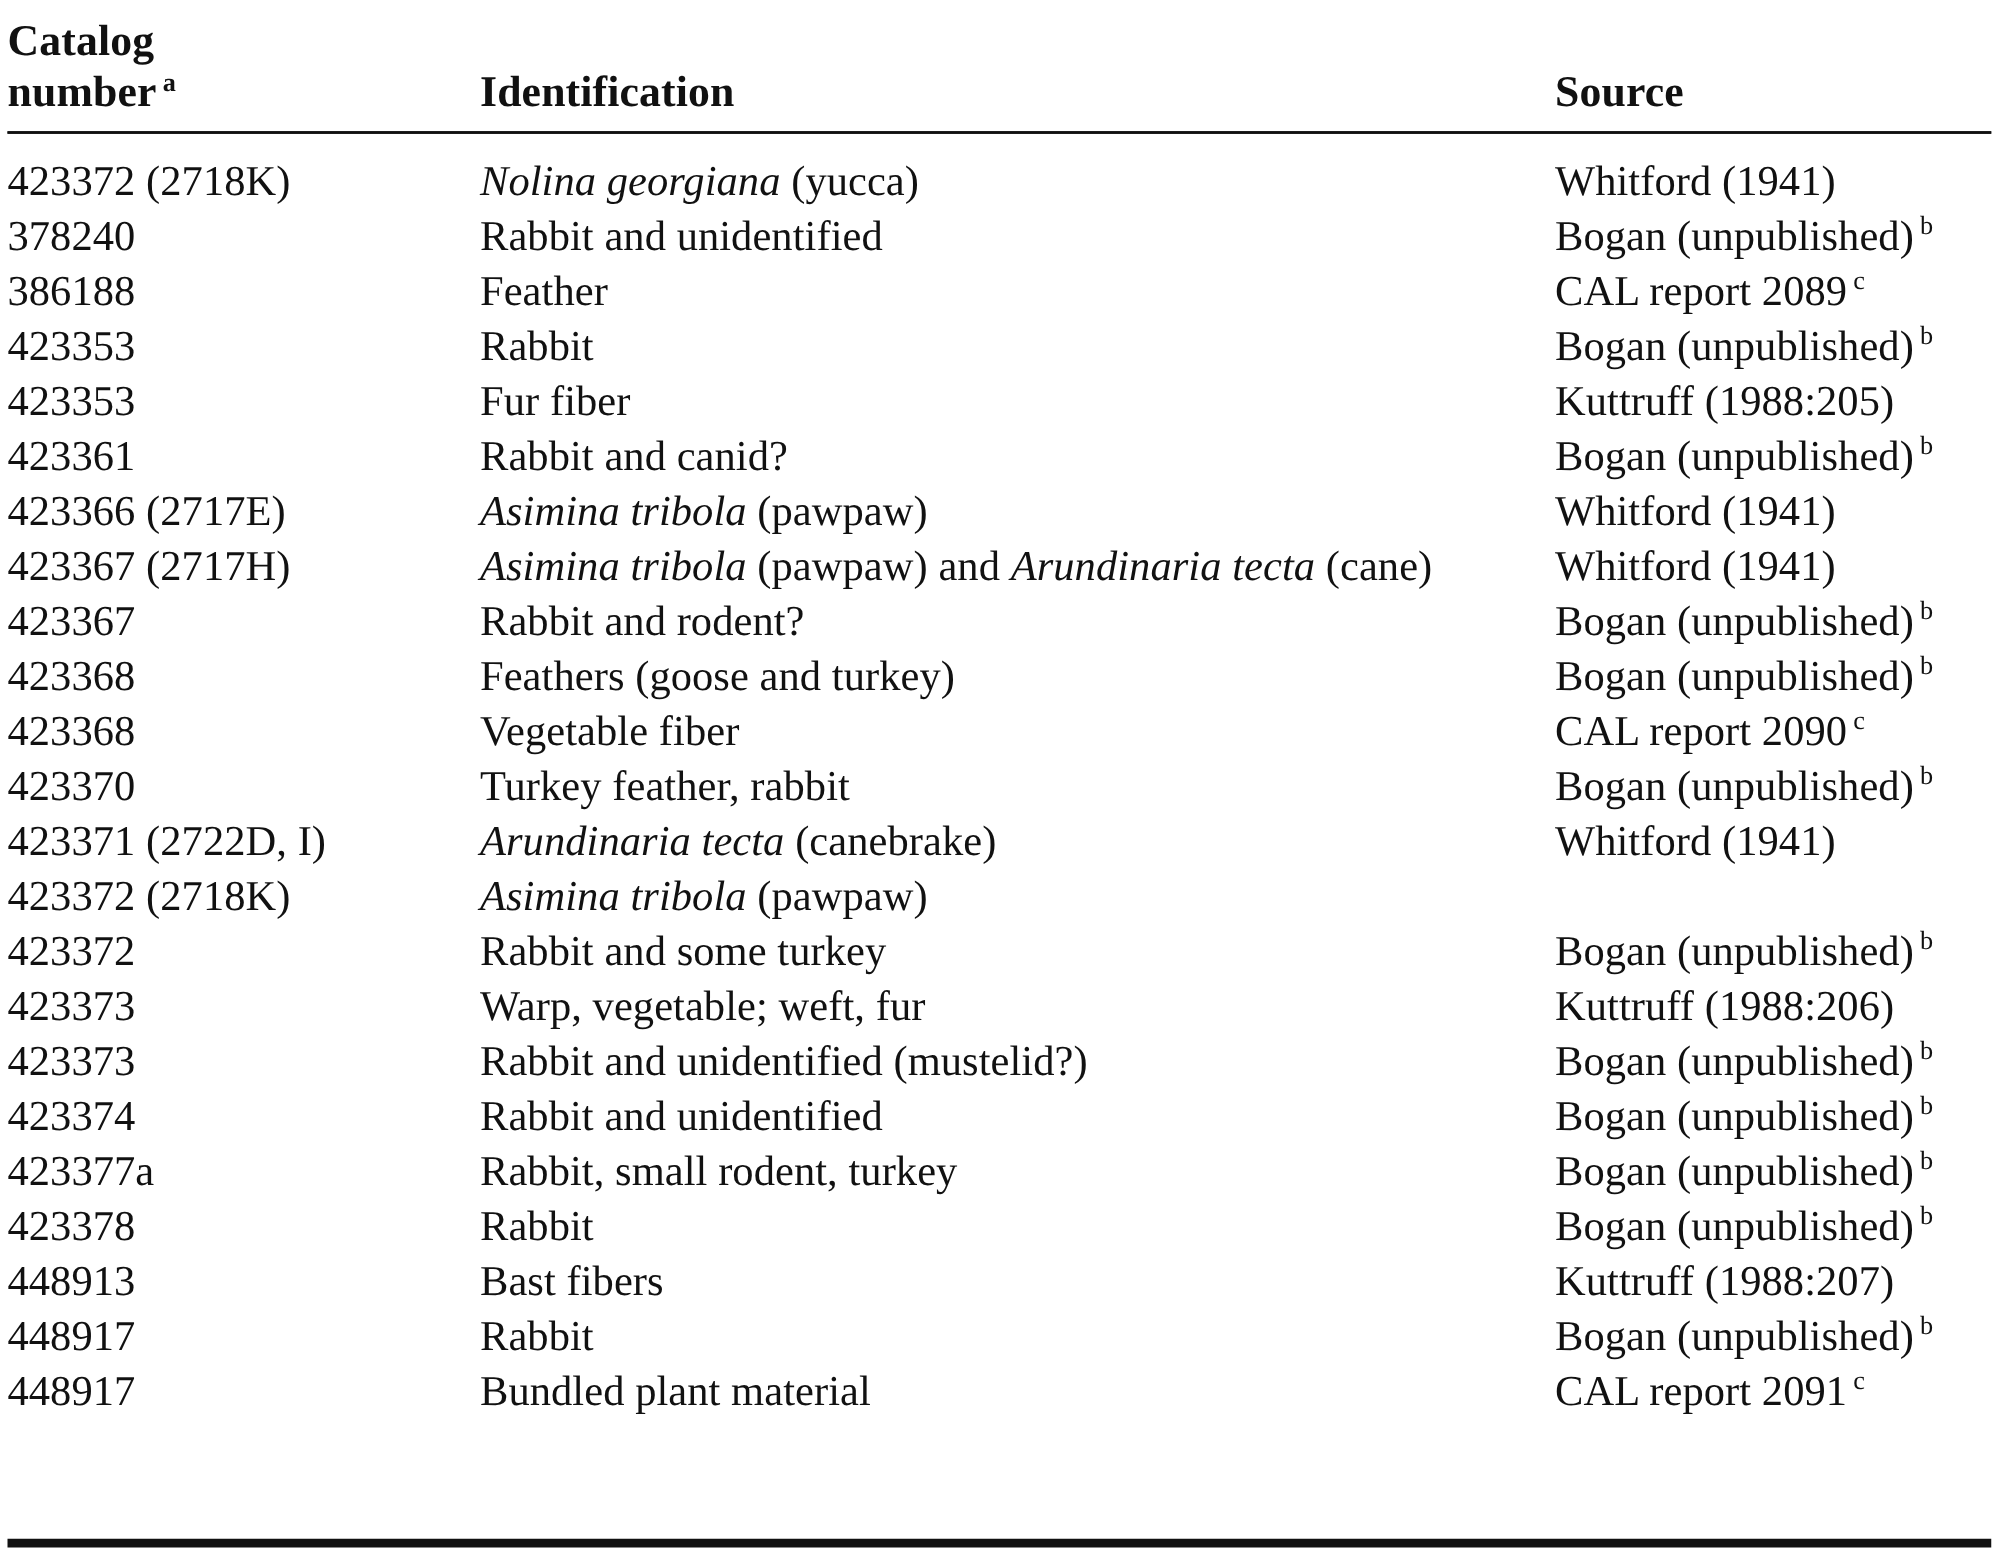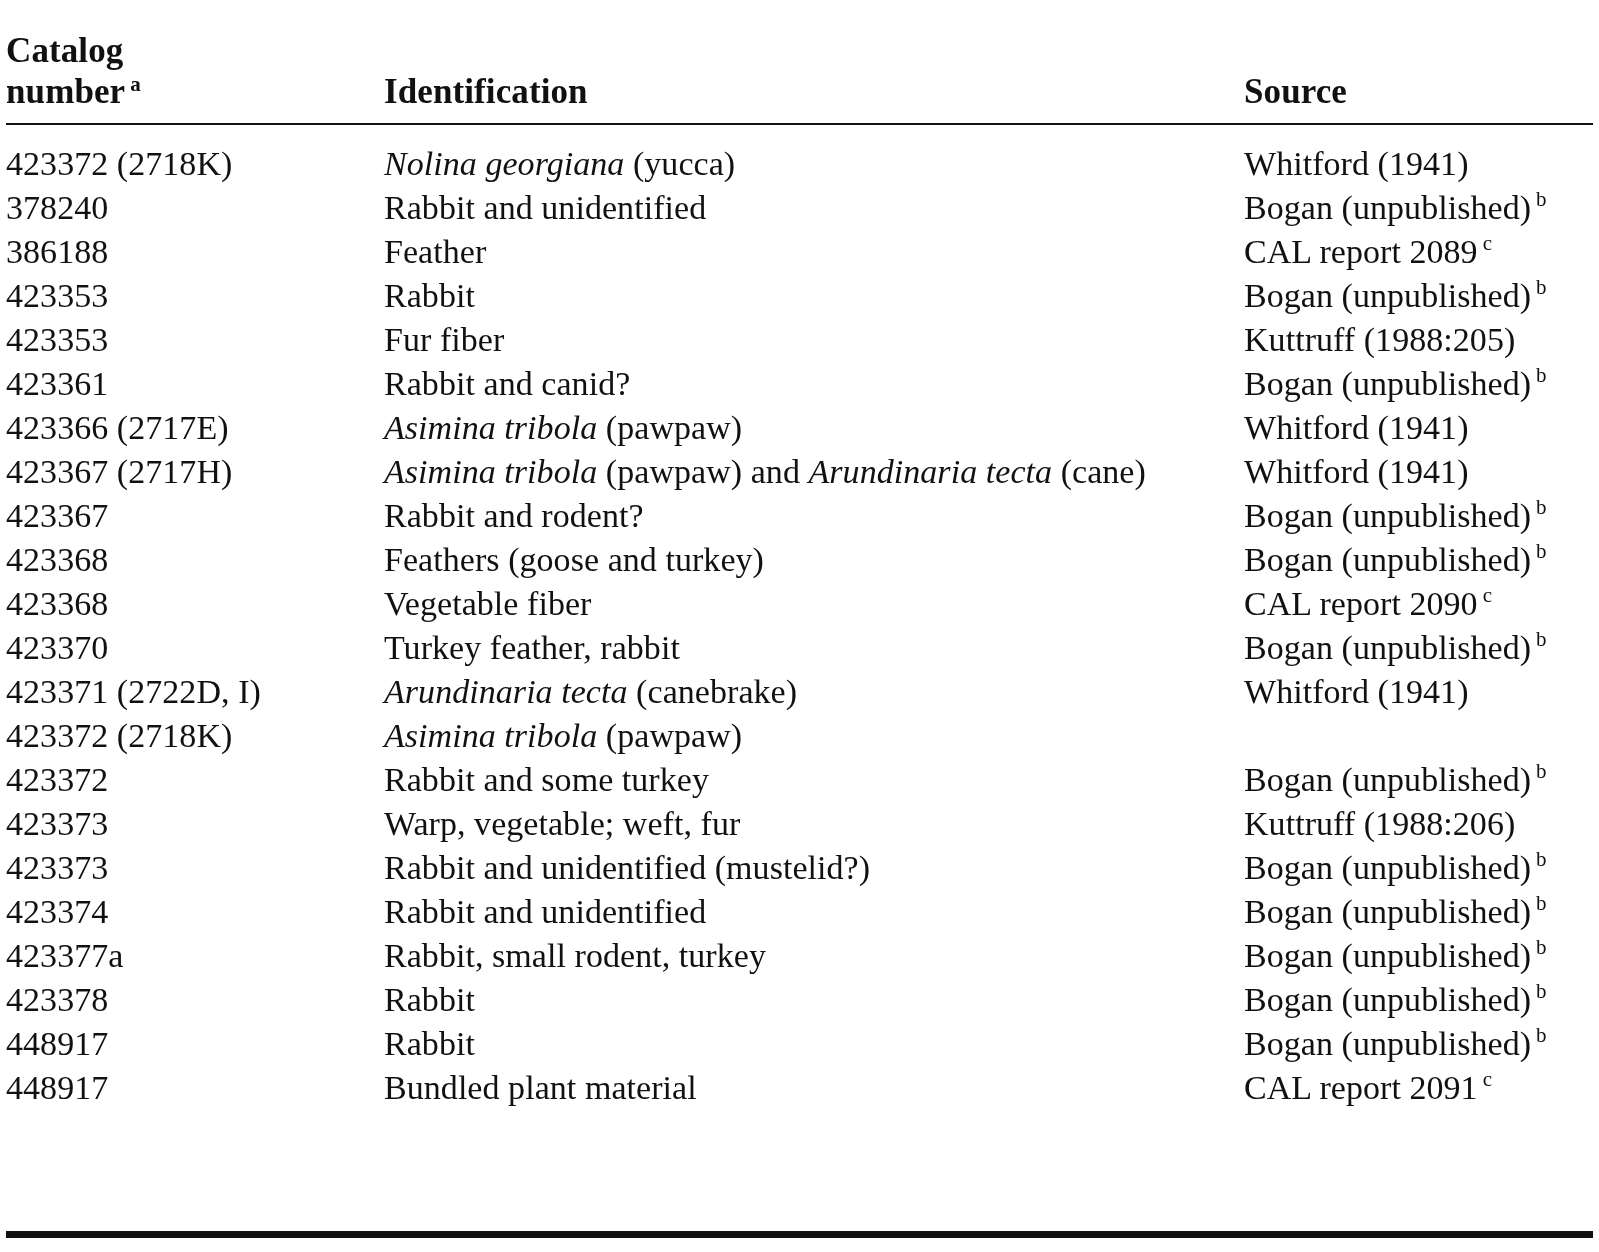--- a/index.html
+++ b/index.html
@@ -43,21 +43,21 @@
     padding: 0 0 10px 0;
     letter-spacing: 0.1px;
   }
 
   thead th .hdr-line { display: block; white-space: pre; }
 
   thead tr.head-row th {
     border-bottom: 2px solid #111111;
   }
 
-  thead th.th-catalog { padding-top: 30px; }
+  thead th.th-catalog { padding-top: 12px; }
   thead th.th-ident,
   thead th.th-source { padding-top: 42px; }
 
   tbody tr.spacer-row td {
     height: 17px;
     padding: 0;
     border: 0;
   }
 
   tbody td {
@@ -220,20 +220,25 @@
           <td class="cell-catalog">423377a</td>
           <td class="cell-ident">Rabbit, small rodent, turkey</td>
           <td class="cell-source"><span>Bogan (unpublished)</span><span class="sup">b</span></td>
         </tr>
         <tr>
           <td class="cell-catalog">423378</td>
           <td class="cell-ident">Rabbit</td>
           <td class="cell-source"><span>Bogan (unpublished)</span><span class="sup">b</span></td>
         </tr>
         <tr>
+          <td class="cell-catalog">448913</td>
+          <td class="cell-ident">Bast fibers</td>
+          <td class="cell-source"><span>Kuttruff (1988:207)</span></td>
+        </tr>
+        <tr>
           <td class="cell-catalog">448917</td>
           <td class="cell-ident">Rabbit</td>
           <td class="cell-source"><span>Bogan (unpublished)</span><span class="sup">b</span></td>
         </tr>
         <tr>
           <td class="cell-catalog">448917</td>
           <td class="cell-ident">Bundled plant material</td>
           <td class="cell-source"><span>CAL report 2091</span><span class="sup">c</span></td>
         </tr>
         <tr class="tail-pad">

